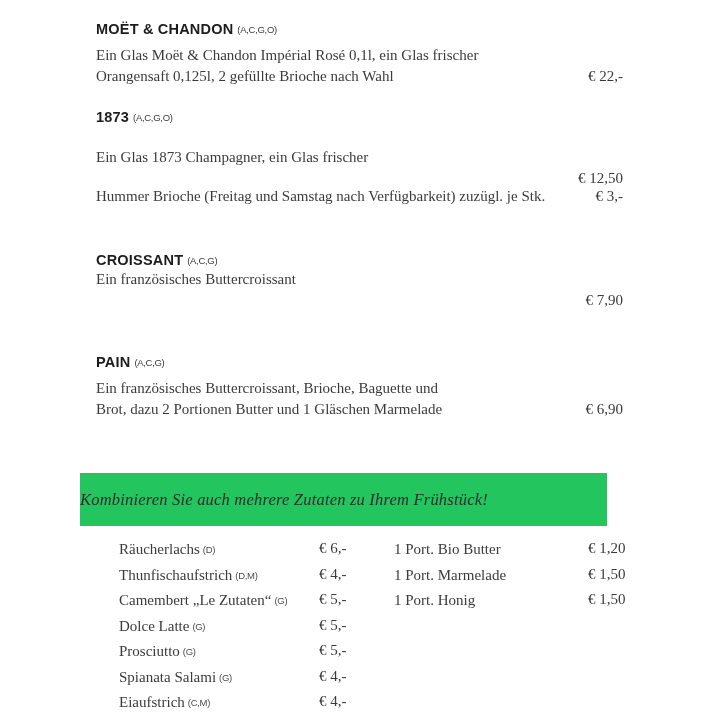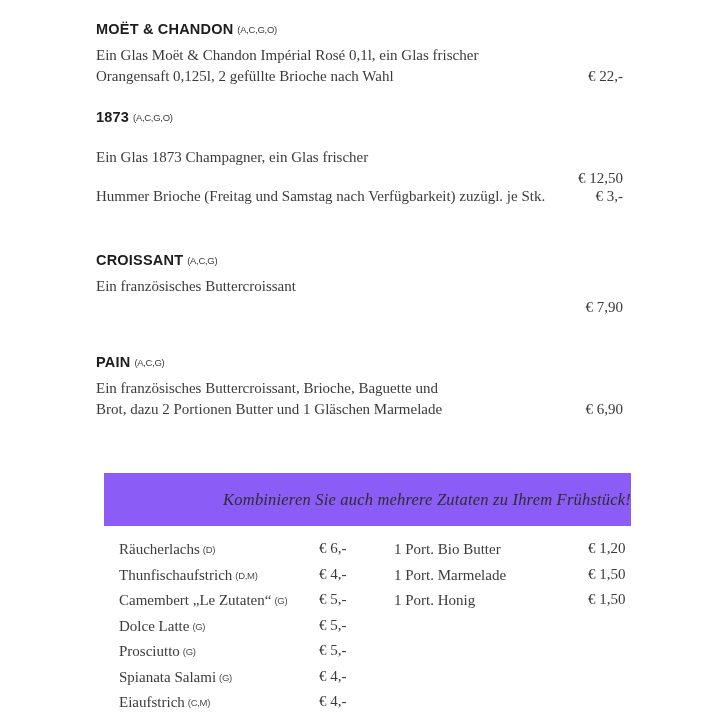--- a/index.html
+++ b/index.html
@@ -75,28 +75,28 @@
     left: 96px;
     width: 527px;
     font-size: 15px;
     line-height: 21px;
     white-space: nowrap;
   }
 
   
   .banner {
     position: absolute;
-    left: 104px;
+    left: 80px;
     top: 473px;
     width: 527px;
     height: 53px;
-    background: #8b5cf6;
+    background: #22c55e;
     display: flex;
     align-items: center;
-    justify-content: flex-end;
+    justify-content: flex-start;
   }
   .banner-text {
     font-family: "Liberation Serif", "DejaVu Serif", serif;
     font-style: italic;
     font-size: 16.5px;
     color: #2e2e2e;
     letter-spacing: 0.2px;
     white-space: nowrap;
   }
 
@@ -168,21 +168,21 @@
 
   <div class="standalone" style="top:186px;">
     <span>Hummer Brioche (Freitag und Samstag nach Verfügbarkeit) zuzügl. je Stk.</span>
     <span class="price">€  3,-</span>
   </div>
 
   <div class="offer" style="top:252px;">
     <div class="offer-title">
       <span>CROISSANT</span><span class="allergens">(A,C,G)</span>
     </div>
-    <div class="desc-line" style="margin-top:7px;">
+    <div class="desc-line" style="">
       <span>Ein französisches Buttercroissant</span>
     </div>
     <div class="desc-line">
       <span class="price">€  7,90</span>
     </div>
   </div>
 
   <div class="offer" style="top:354px;">
     <div class="offer-title">
       <span>PAIN</span><span class="allergens">(A,C,G)</span>

